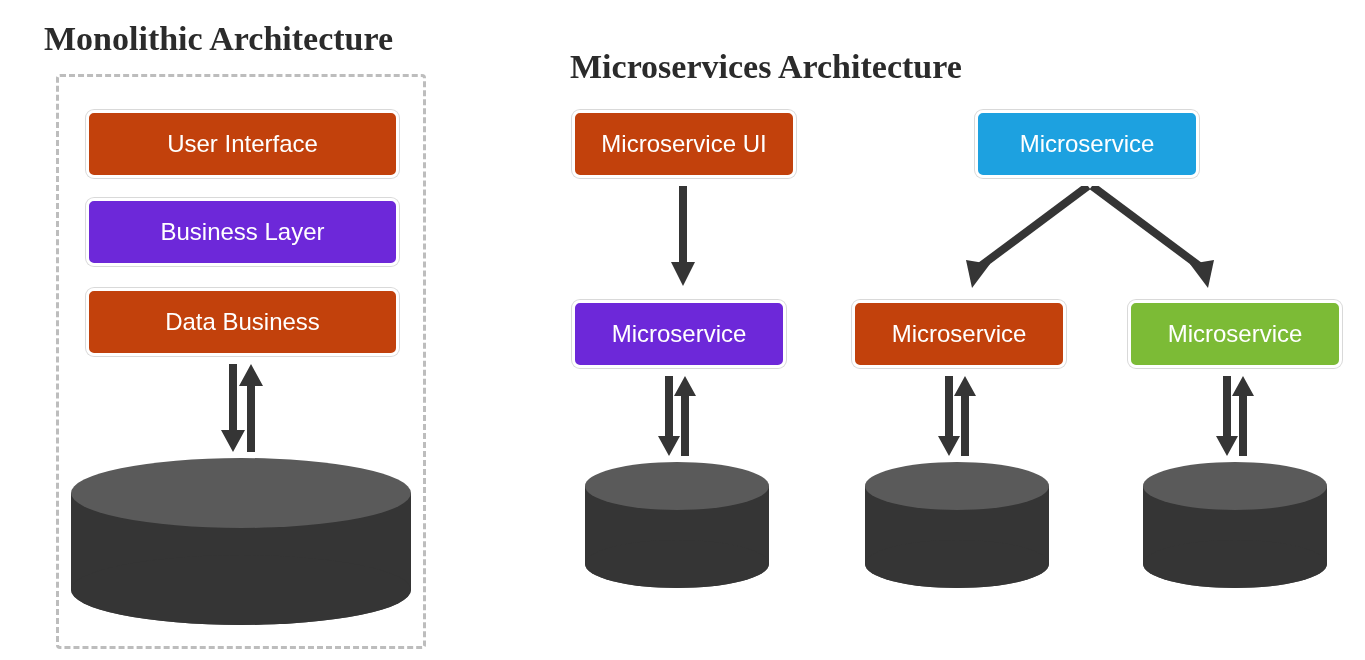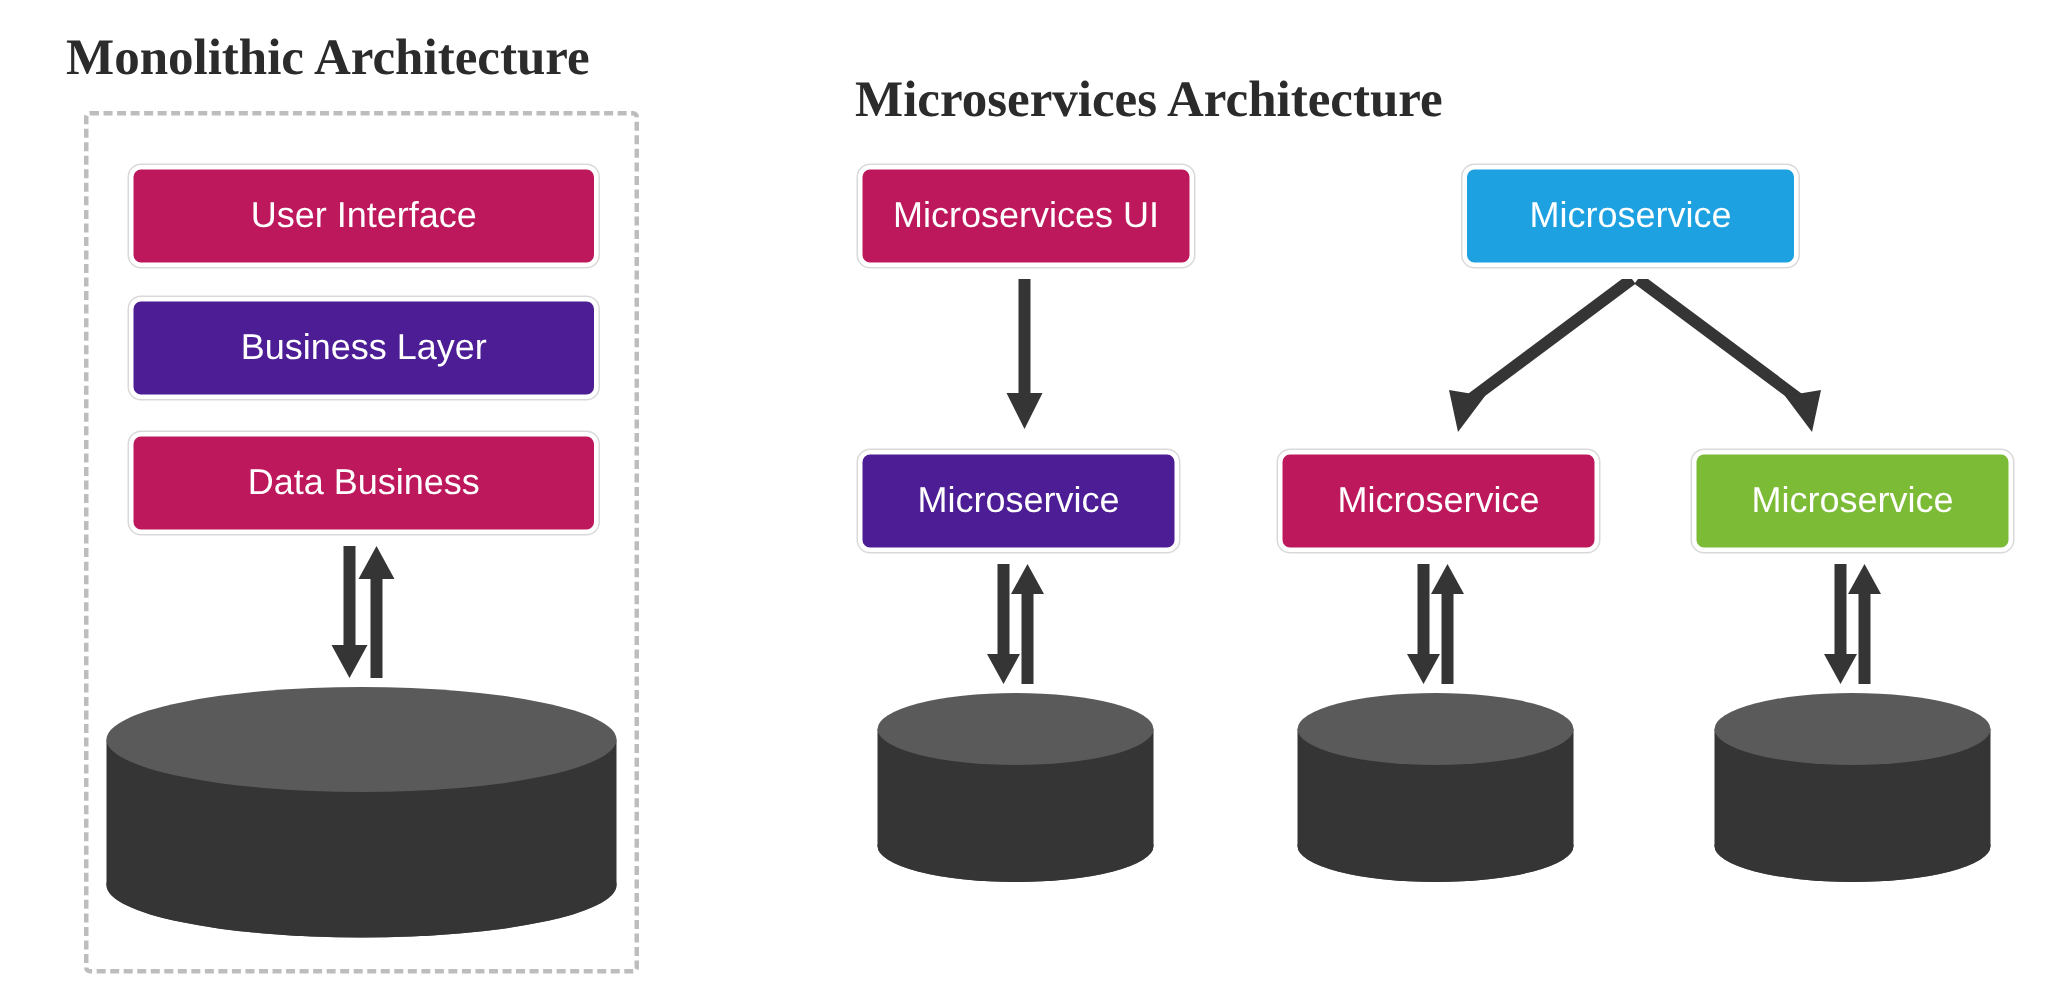--- a/index.html
+++ b/index.html
@@ -29,22 +29,22 @@
     display: flex;
     align-items: center;
     justify-content: center;
     text-align: center;
   }
   .dashed-group {
     position: absolute;
     border: 3px dashed #bdbdbd;
     border-radius: 4px;
   }
-  .orange { background: #be185d; }
-  .teal   { background: #4c1d95; }
+  .orange { background: #c2410c; }
+  .teal   { background: #6d28d9; }
   .blue   { background: #1da1e0; }
   .green  { background: #7cbb36; }
   svg { position: absolute; }
 </style>
 </head>
 <body>
 
 <div class="title" style="left:44px; top:20px;">Monolithic Architecture</div>
 
 <div class="dashed-group" style="left:56px; top:74px; width:370px; height:575px;"></div>
@@ -64,21 +64,21 @@
 
 <svg style="left:68px; top:455px;" width="346" height="175" viewBox="0 0 346 175">
   <ellipse cx="173" cy="135" rx="170" ry="35" fill="#5a5a5a"></ellipse>
   <rect x="3" y="38" width="340" height="97" fill="#353535"></rect>
   <ellipse cx="173" cy="135" rx="170" ry="35" fill="#353535"></ellipse>
   <ellipse cx="173" cy="38" rx="170" ry="35" fill="#5a5a5a"></ellipse>
 </svg>
 
 <div class="title" style="left:570px; top:20px;margin-top:28px;">Microservices Architecture</div>
 
-<div class="box orange" style="left:572px; top:110px; width:224px; height:68px;">Microservices UI</div>
+<div class="box orange" style="left:572px; top:110px; width:224px; height:68px;">Microservice UI</div>
 
 <div class="box blue" style="left:975px; top:110px; width:224px; height:68px;">Microservice</div>
 
 <svg style="left:668px; top:186px;" width="30" height="100" viewBox="0 0 30 100">
   <g fill="#353535">
     <rect x="11" y="0" width="8" height="78"></rect>
     <polygon points="3,76 27,76 15,100"></polygon>
   </g>
 </svg>
 

